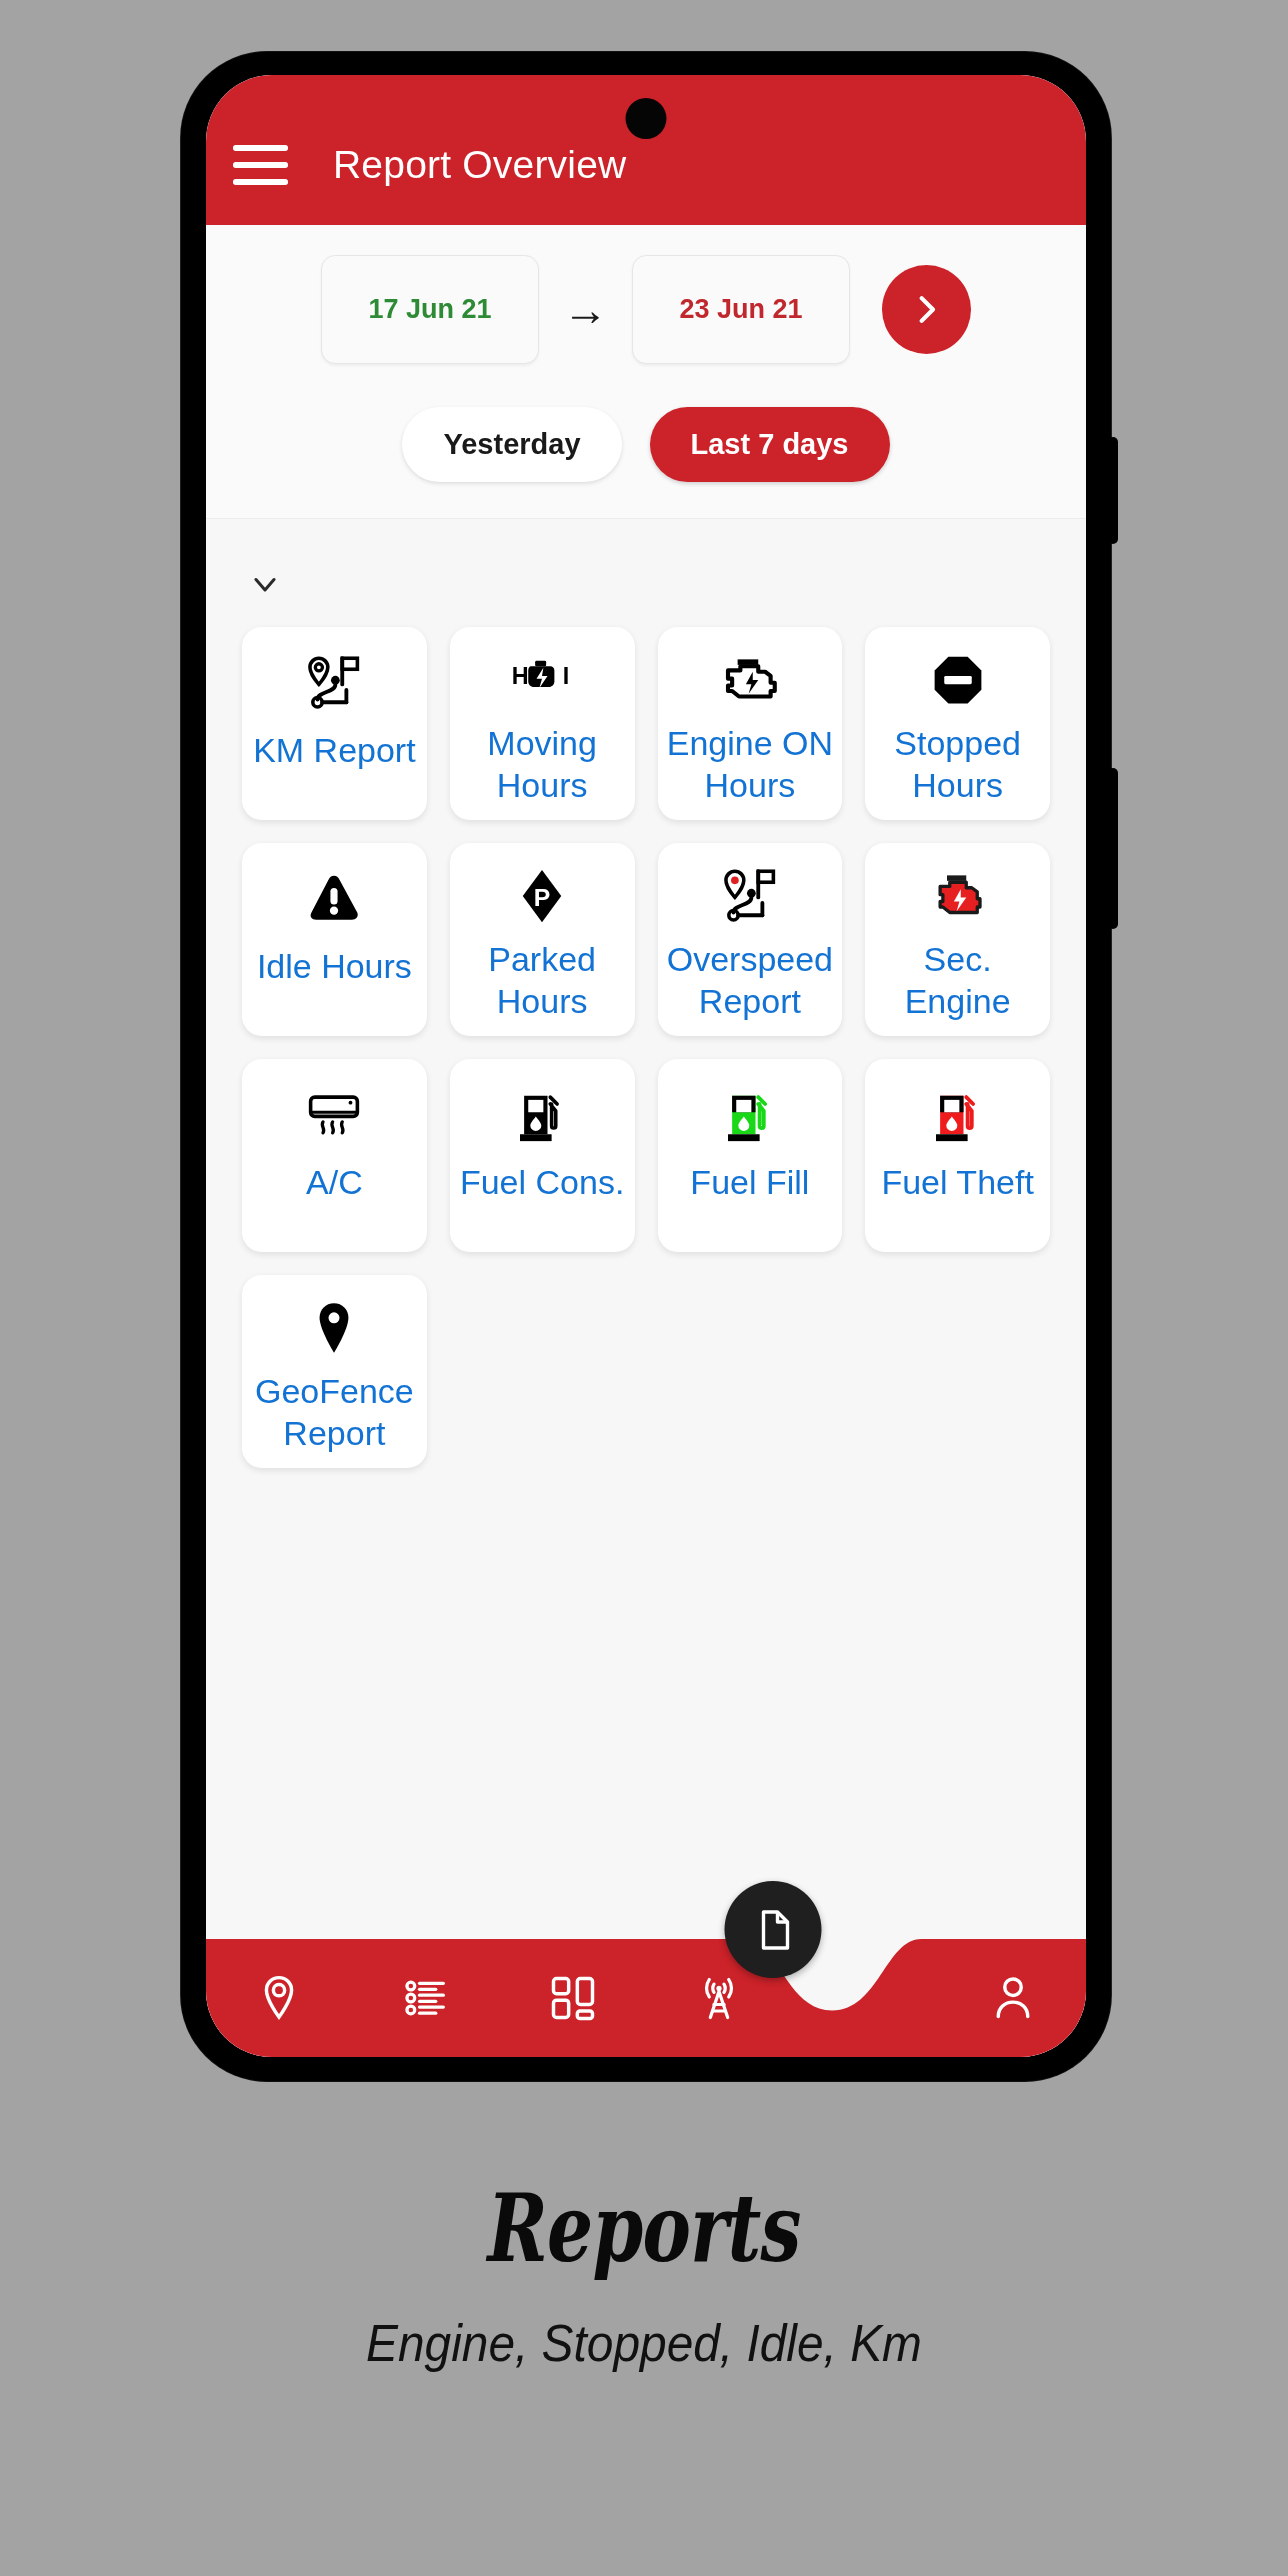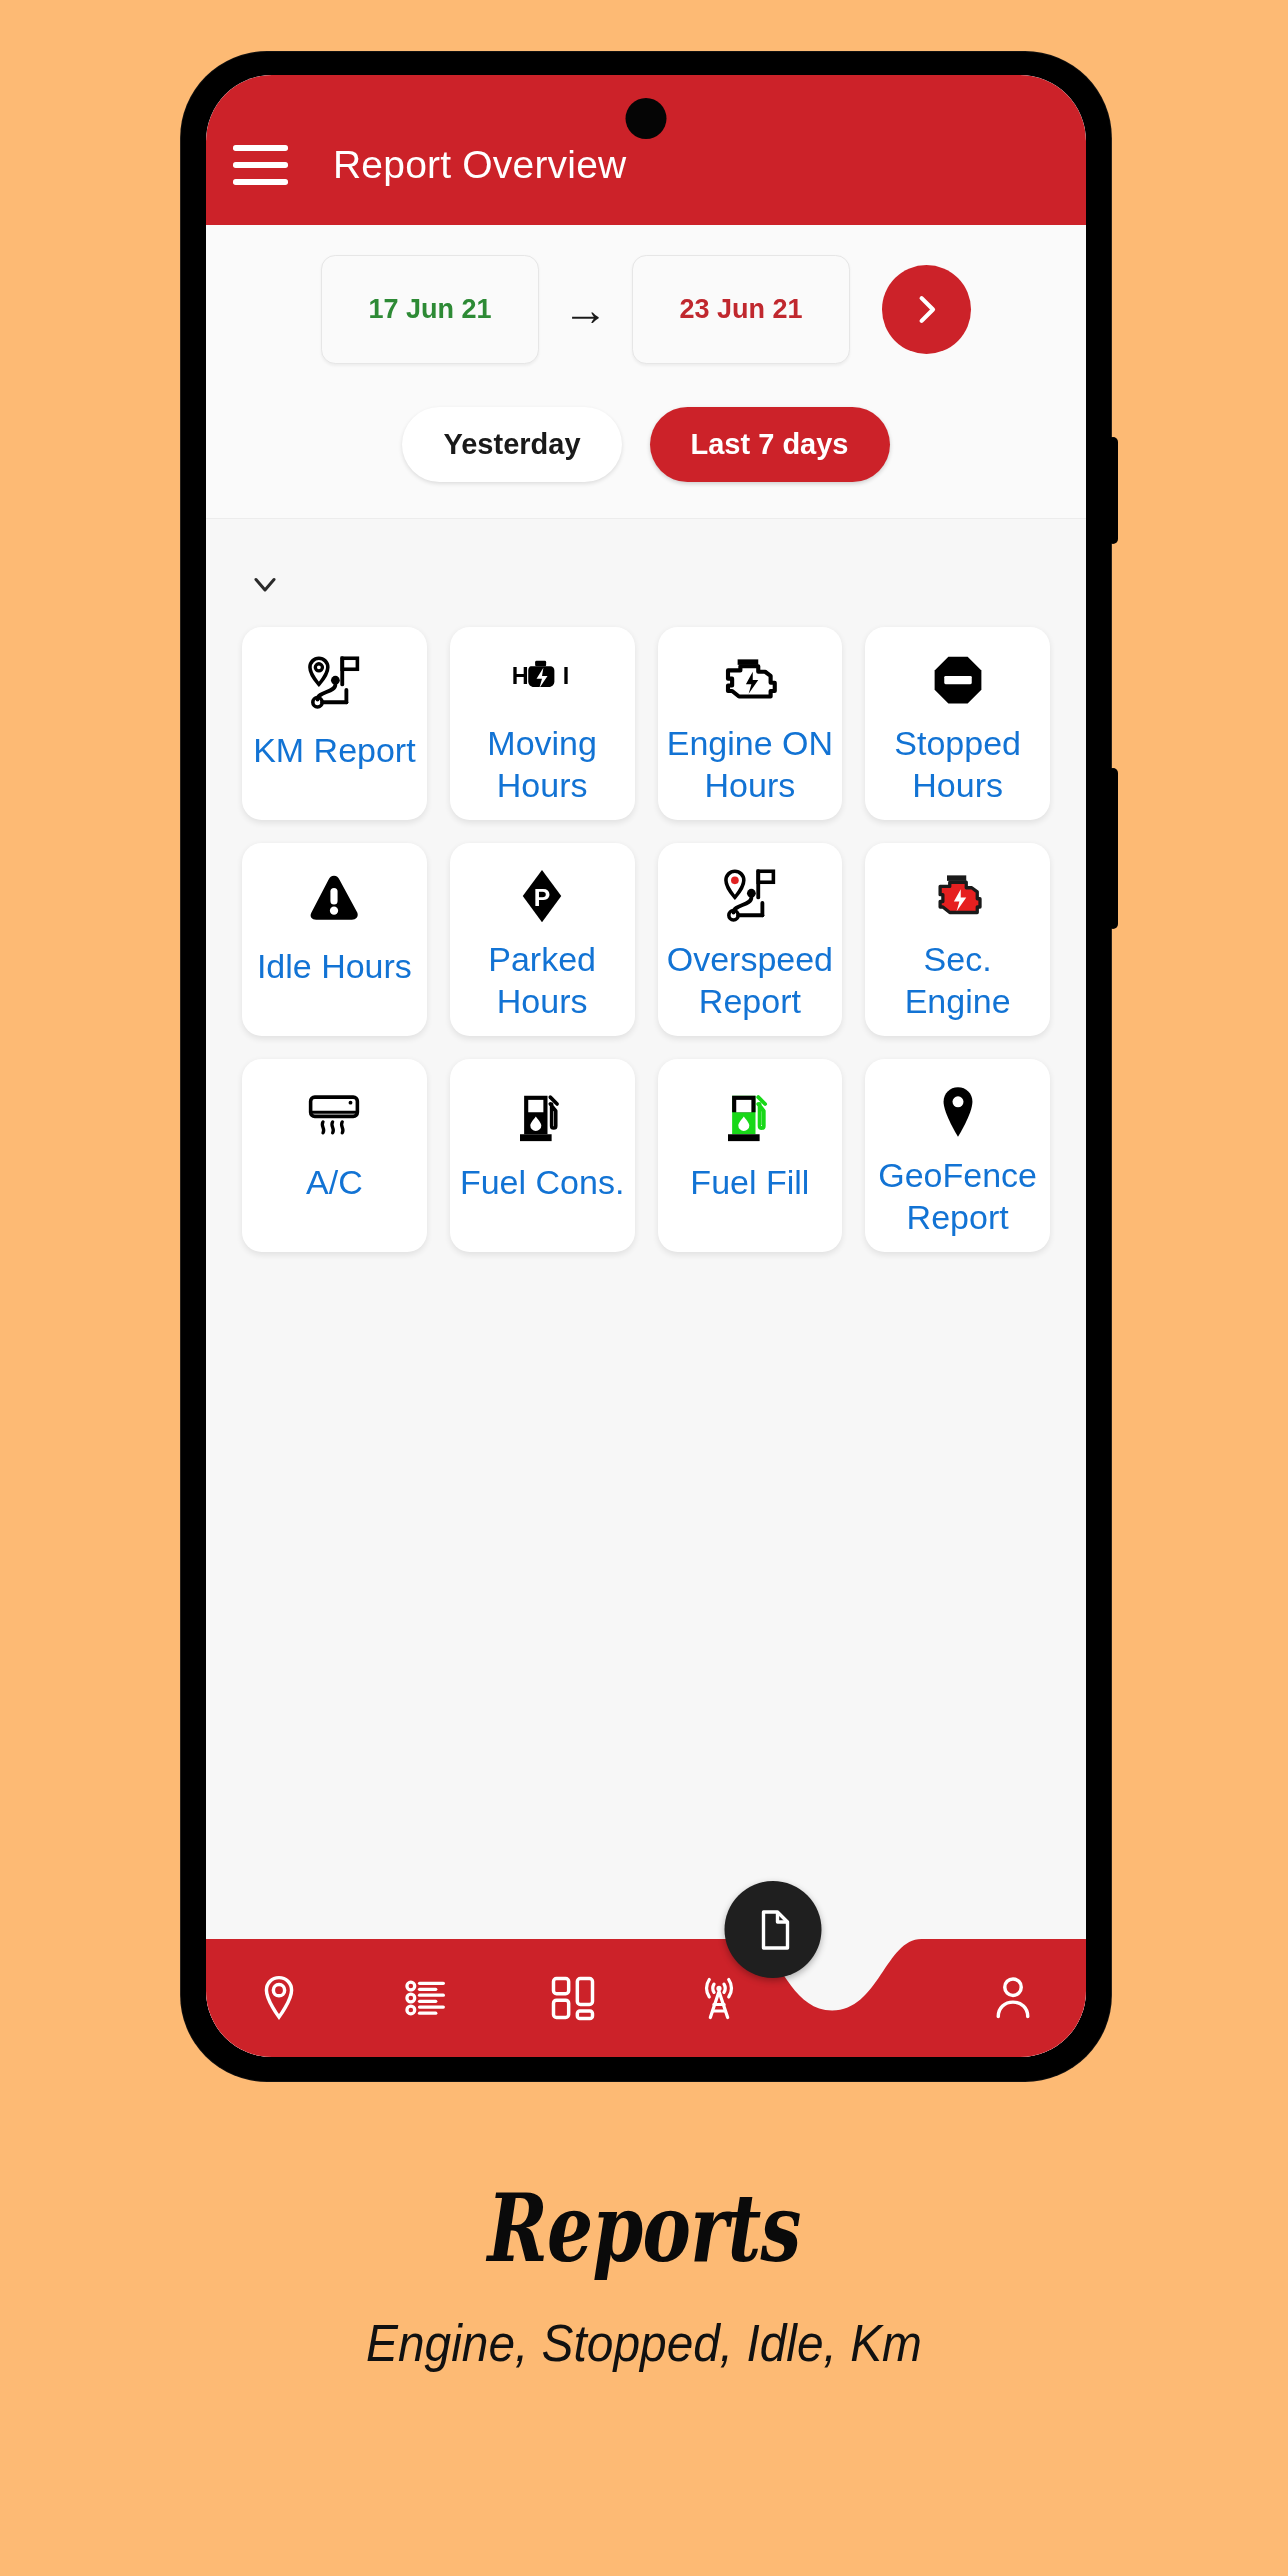--- a/index.html
+++ b/index.html
@@ -2,21 +2,21 @@
 <html style="font-size:14.3px"><head>
 <meta charset="utf-8">
 <style>
   * { box-sizing: border-box; margin: 0; padding: 0; }
   html, body {
     width: 1288px; height: 2576px;
     background: #ffffff;
     font-family: "Liberation Sans", sans-serif;
     overflow: hidden;
   }
-  .page { position: relative; width: 1288px; height: 2576px; background: #fdba74; }
+  .page { position: relative; width: 1288px; height: 2576px; background: #a3a3a3; }
 
   
   .phone-frame {
     position: absolute;
     left: 181px; top: 52px;
     width: 930px; height: 2029px;
     background: #000;
     border-radius: 86px;
     box-shadow: 0 0 0 0.9px #111;
   }
@@ -423,20 +423,34 @@
                   <rect x="8" y="38" width="23" height="5" fill="#000"></rect>
                   <rect x="14" y="13" width="11" height="9" fill="#fff"></rect>
                   <path d="M19.5 25 c-2.6 3.4-4 5-4 6.6a4 4 0 0 0 8 0c0-1.6-1.4-3.2-4-6.6z" fill="#fff"></path>
                   <path d="M31 16 v16 c0 2 3 2 3 0 V21 l-4-5" fill="none" stroke="#18d818" stroke-width="2.8" stroke-linecap="round" stroke-linejoin="round"></path>
                   <path d="M30 11 l5 5" fill="none" stroke="#18d818" stroke-width="2.8" stroke-linecap="round"></path>
                 </svg>
               </div>
               <div class="tile-label">Fuel Fill</div>
             </div>
 
+            <div class="tile">
+              <div class="tile-icon">
+                <svg width="66" height="66" viewBox="0 0 48 48">
+                  <path d="M11 10 h17 v28 h-17z" fill="#ee1c1c"></path>
+                  <rect x="11" y="10" width="17" height="12" fill="#000"></rect>
+                  <rect x="8" y="38" width="23" height="5" fill="#000"></rect>
+                  <rect x="14" y="13" width="11" height="9" fill="#fff"></rect>
+                  <path d="M19.5 25 c-2.6 3.4-4 5-4 6.6a4 4 0 0 0 8 0c0-1.6-1.4-3.2-4-6.6z" fill="#fff"></path>
+                  <path d="M31 16 v16 c0 2 3 2 3 0 V21 l-4-5" fill="none" stroke="#ee1c1c" stroke-width="2.8" stroke-linecap="round" stroke-linejoin="round"></path>
+                  <path d="M30 11 l5 5" fill="none" stroke="#ee1c1c" stroke-width="2.8" stroke-linecap="round"></path>
+                </svg>
+              </div>
+              <div class="tile-label">Fuel Theft</div>
+            </div>
 
             <div class="tile">
               <div class="tile-icon">
                 <svg width="66" height="66" viewBox="0 0 48 48">
                   <path d="M24 6c-6 0-10.5 4.6-10.5 10.5C13.5 25 24 42 24 42s10.5-17 10.5-25.5C34.5 10.6 30 6 24 6z" fill="#000"></path>
                   <circle cx="24" cy="16.6" r="4" fill="#fff"></circle>
                 </svg>
               </div>
               <div class="tile-label">GeoFence Report</div>
             </div>

